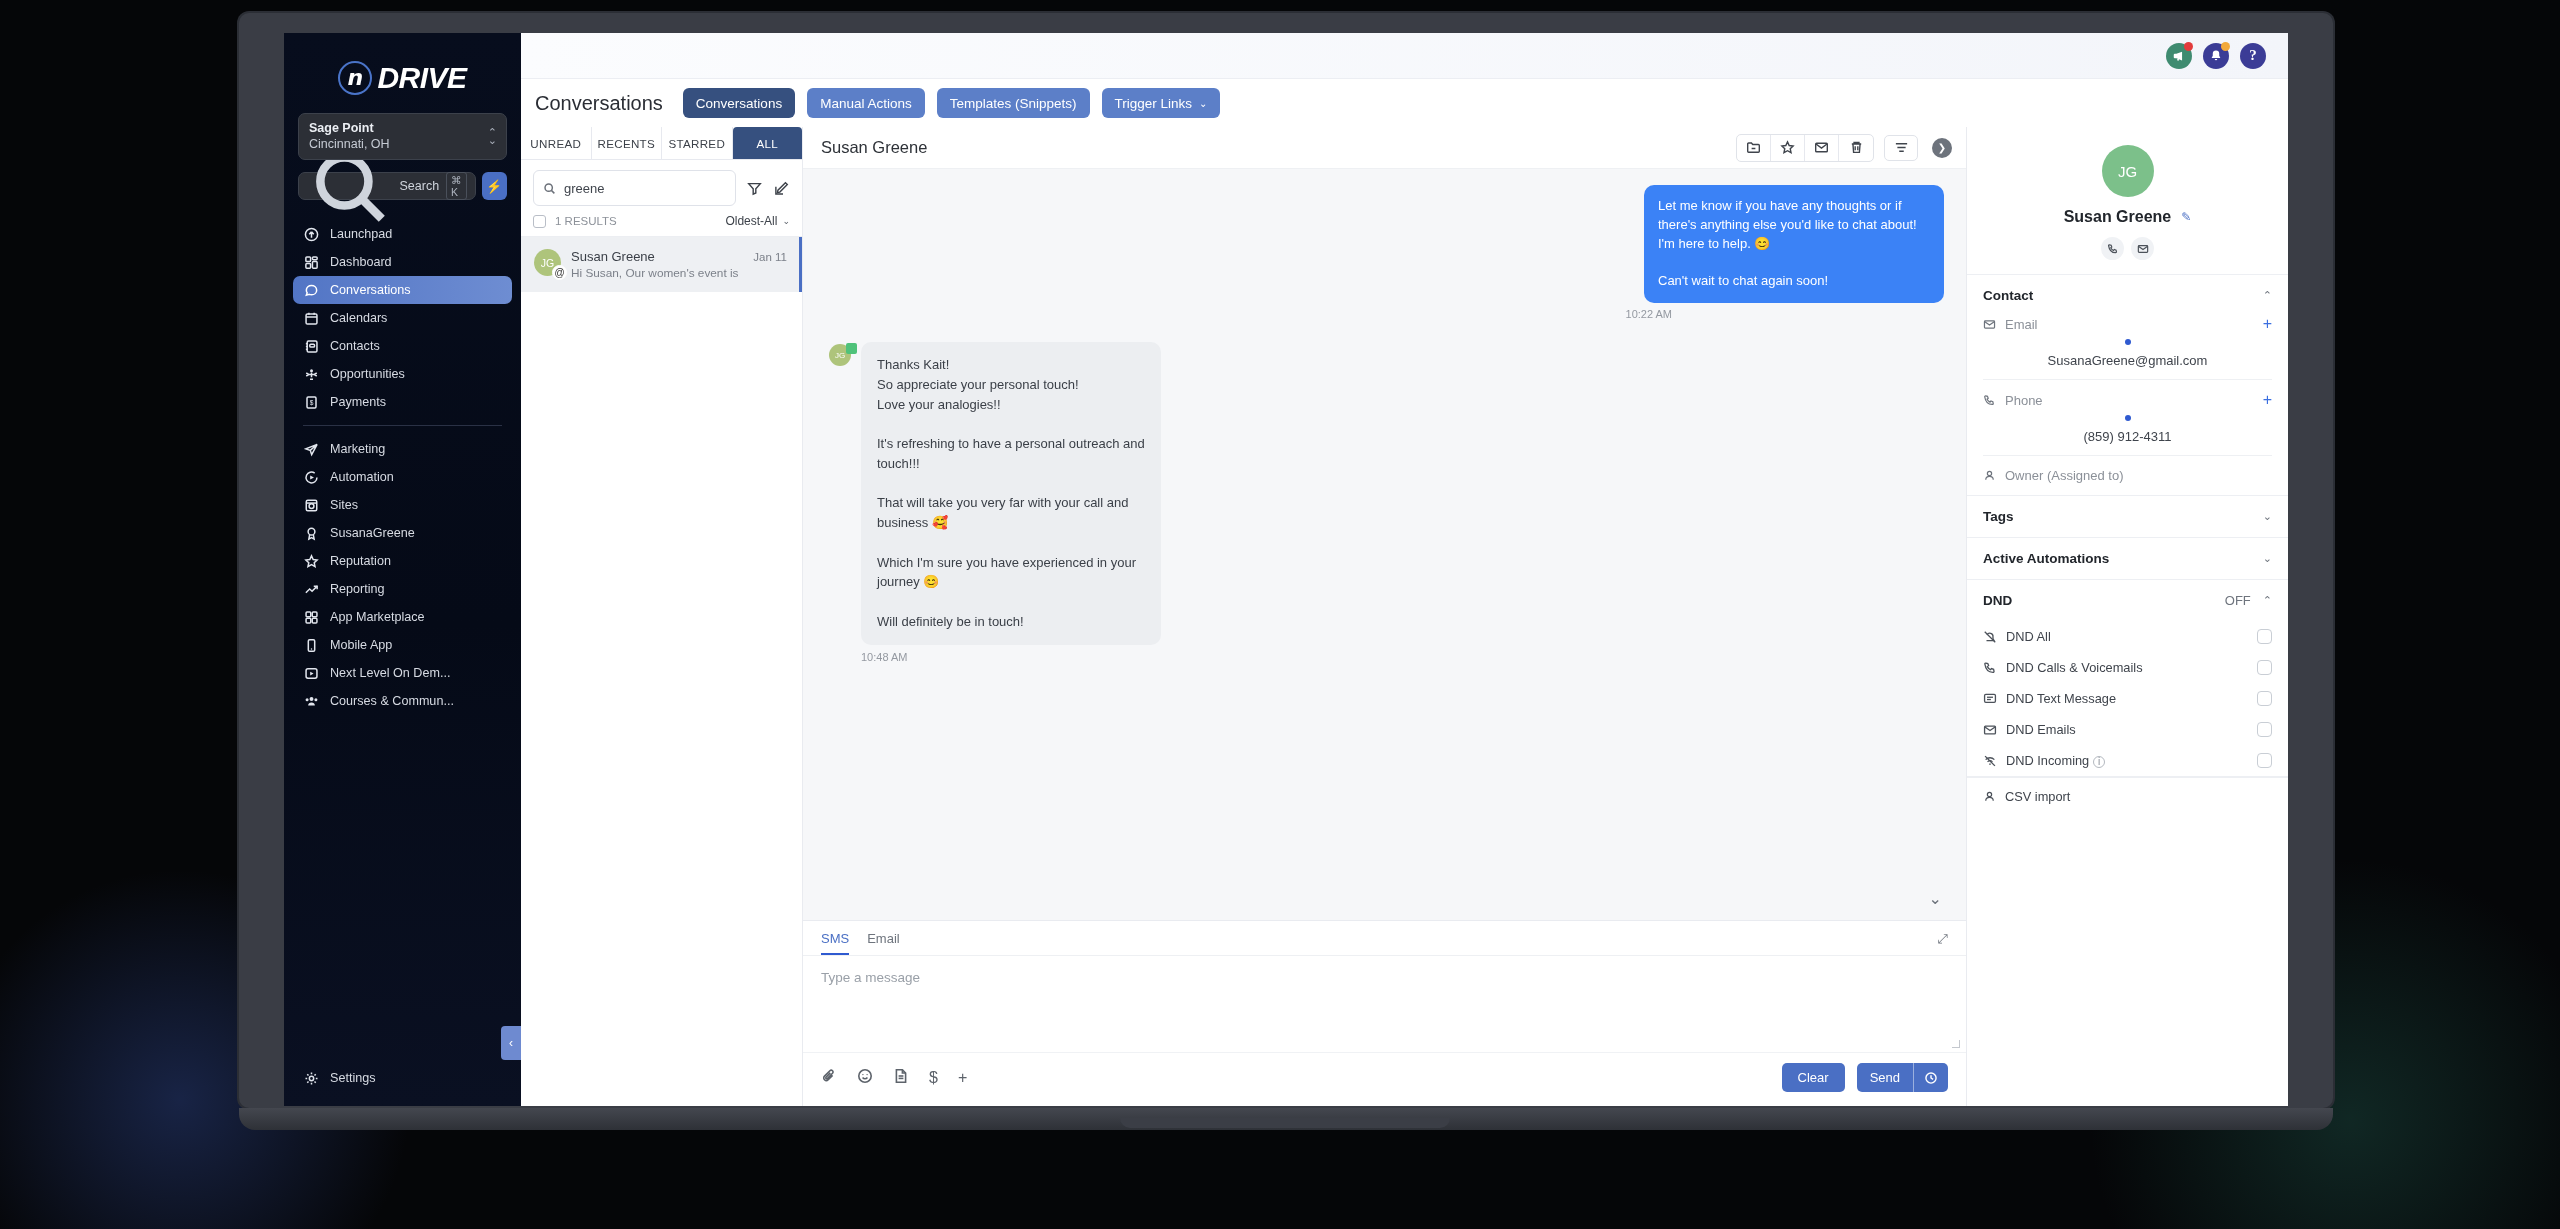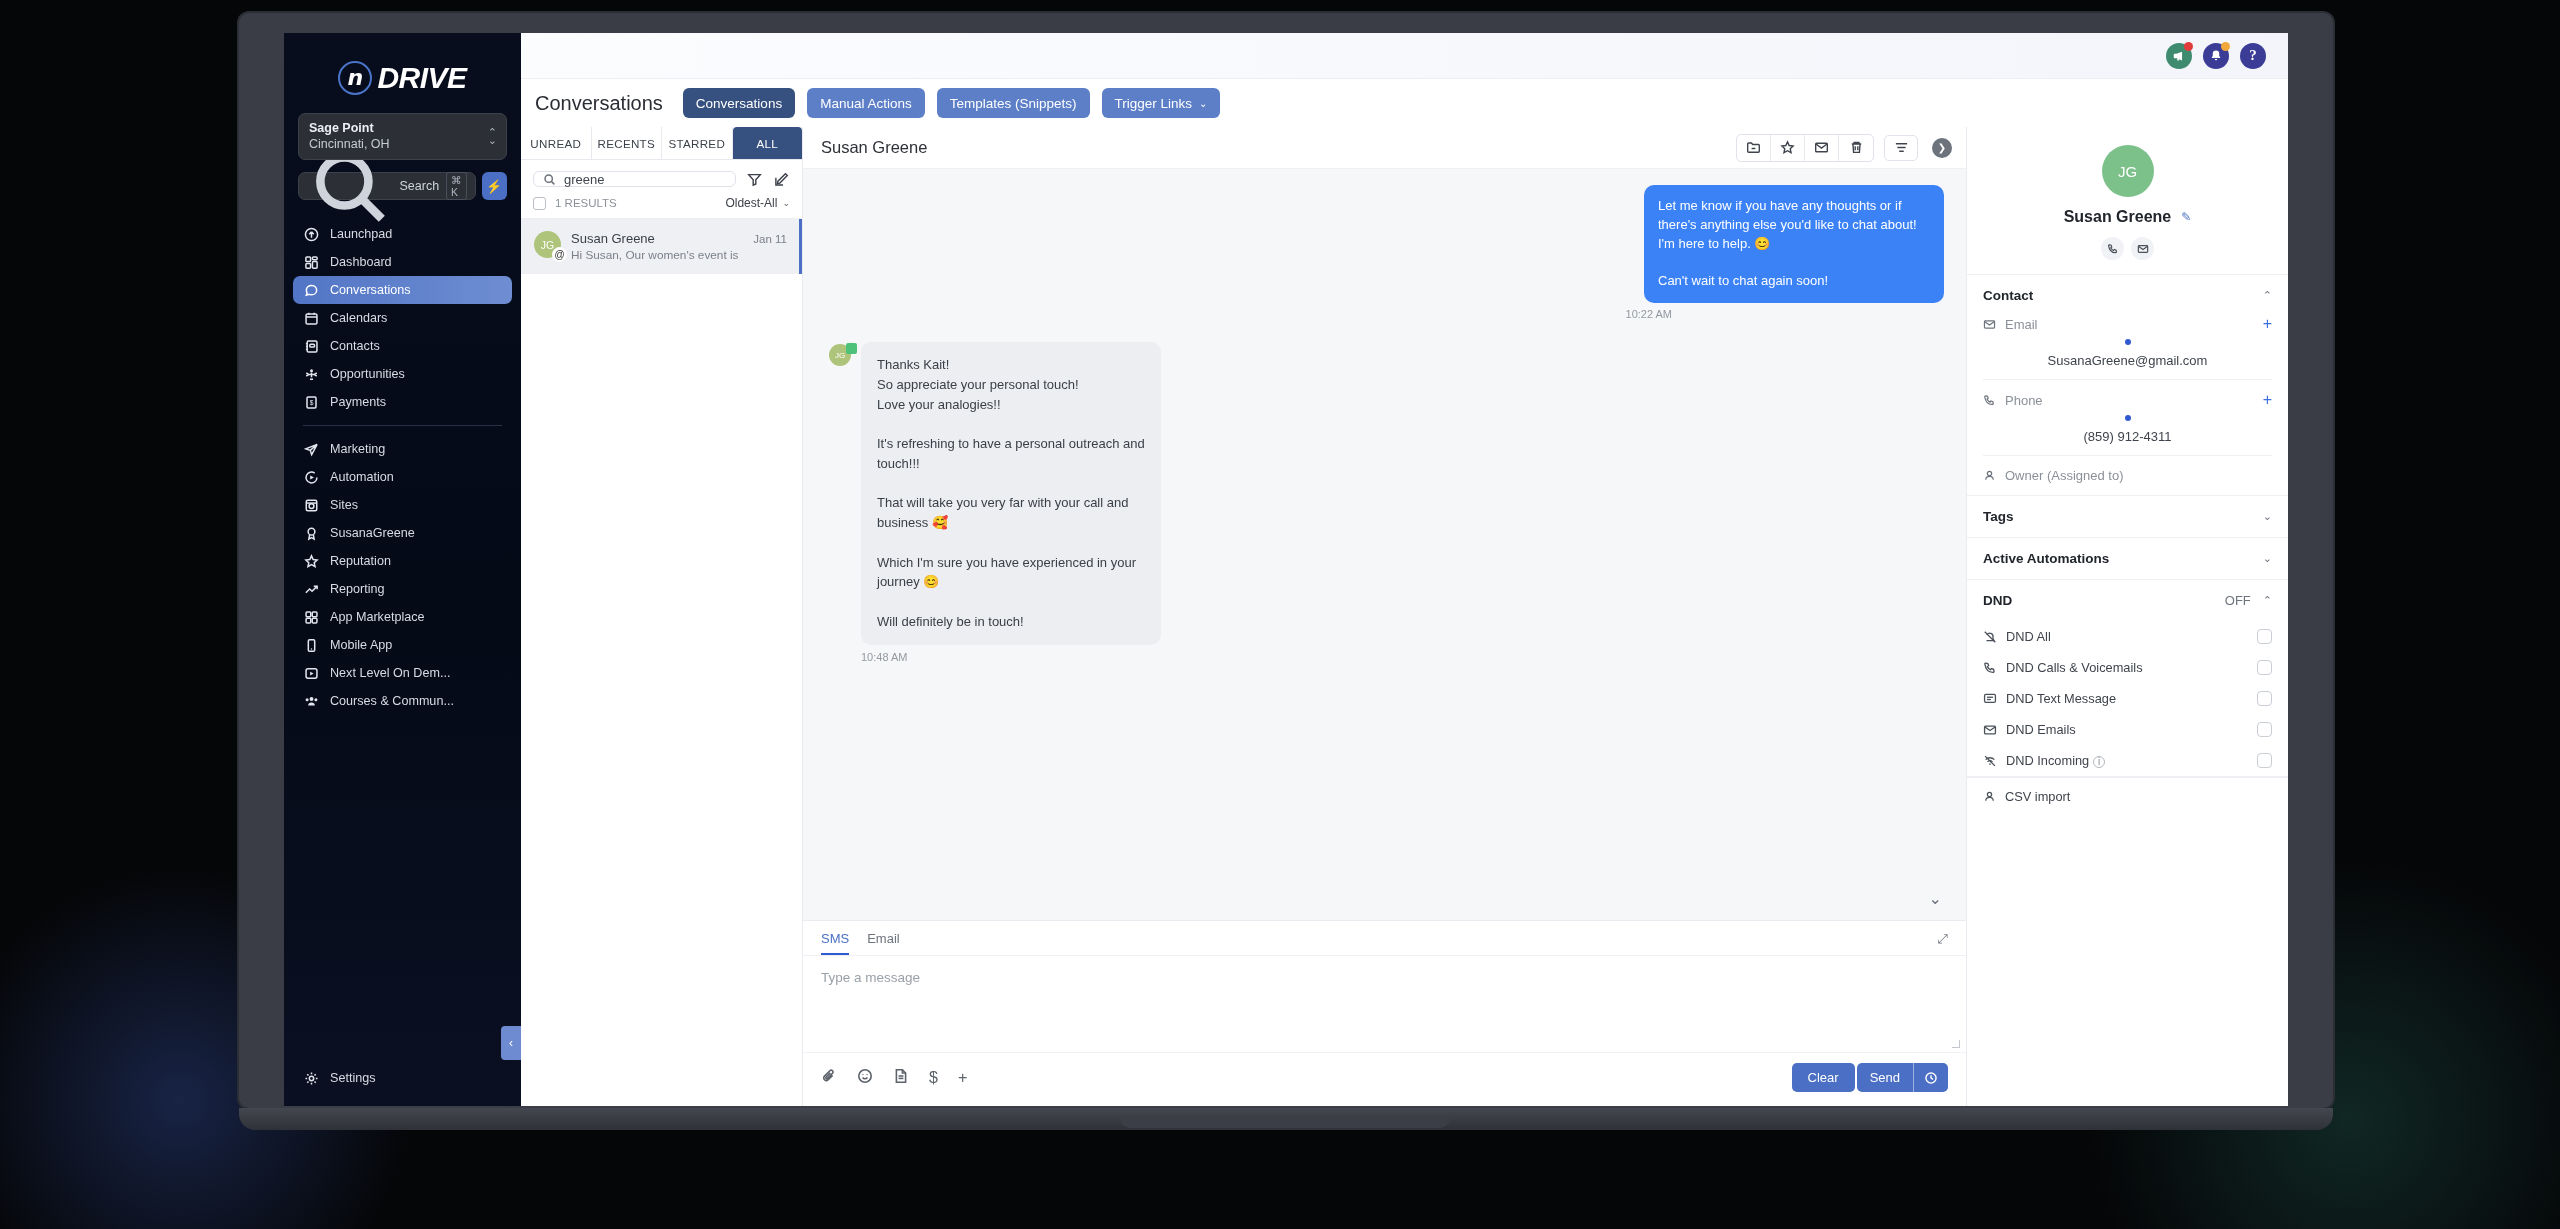--- a/index.html
+++ b/index.html
@@ -142,21 +142,21 @@
   .filterstrip { display:flex; height:33px; border-bottom:1px solid #e7e9ef; }
   .fchip {
     flex:1; display:flex; align-items:center; justify-content:center;
     font-size:11.6px; color:#3c4149; letter-spacing:.3px; cursor:pointer;
     border-right:1px solid #e7e9ef;
   }
   .fchip:last-child { border-right:none; }
   .fchip.sel { background:#36507f; color:#fff; border-radius:4px 4px 0 0; }
   .searchrow { display:flex; align-items:center; gap:9px; padding: 10px 12px 6px; }
   .cl-search {
-    flex:1; height:16px; border:1px solid #dfe2e9; border-radius:6px;
+    flex:1; height:36px; border:1px solid #dfe2e9; border-radius:6px;
     display:flex; align-items:center; gap:8px; padding: 0 9px; cursor:text;
   }
   .cl-search svg { width:13px; height:13px; stroke:#6b7079; fill:none; stroke-width:1.8; }
   .cl-search .val { font-size:13px; color:#40454d; }
   .ic-btn { width:18px; height:18px; display:flex; align-items:center; justify-content:center; cursor:pointer; }
   .ic-btn svg { width:15px; height:15px; stroke:#3c4149; fill:none; stroke-width:1.5; }
   .resultsrow { display:flex; align-items:center; padding: 2px 12px 8px; gap:9px; border-bottom:1px solid #eceef2; }
   .cbox { width:13px; height:13px; border:1.4px solid #b9bec7; border-radius:3px; cursor:pointer; }
   .rescount { font-size:11.5px; color:#8c9199; flex:1; }
   .sortsel { font-size:12px; color:#3d424a; display:flex; align-items:center; gap:5px; cursor:pointer; }
@@ -217,21 +217,21 @@
   .composer { background:#fff; border-top:1px solid #e9ebf0; }
   .comp-tabs { display:flex; gap:18px; padding: 10px 18px 0; border-bottom:1px solid #eef0f3; }
   .comp-tab { font-size:13px; color:#6e747d; padding-bottom:7px; cursor:pointer; }
   .comp-tab.sel { color:#4a6fc4; border-bottom:2px solid #2f5ad0; }
   .comp-expand { margin-left:auto; color:#6e747d; font-size:13px; cursor:pointer; padding-bottom:7px; }
   .comp-area { height: 96px; padding: 14px 18px; font-size:13.5px; color:#9aa0a8; cursor:text; position:relative; }
   .resize-grip { position:absolute; right:6px; bottom:4px; width:8px; height:8px; border-right:1.5px solid #c4c8ce; border-bottom:1.5px solid #c4c8ce; }
   .comp-foot { display:flex; align-items:center; gap:20px; padding: 10px 18px 14px; border-top:1px solid #f0f2f5; }
   .comp-foot svg { width:16px; height:16px; stroke:#5d636b; fill:none; stroke-width:1.6; }
   .comp-foot .glyph { font-size:16px; color:#5d636b; cursor:pointer; line-height:1; }
-  .foot-right { margin-left:auto; display:flex; gap:2px; }
+  .foot-right { margin-left:auto; display:flex; gap:12px; }
   .btn-clear { background:#4a6fc4; color:#fff; font-size:13px; border-radius:5px; padding: 7px 16px; cursor:pointer; }
   .btn-send { background:#4a6fc4; color:#fff; font-size:13px; border-radius:5px; display:flex; align-items:stretch; cursor:pointer; }
   .btn-send .lbl { padding: 7px 13px; }
   .btn-send .sep { width:1px; background:rgba(255,255,255,.45); }
   .btn-send .clk { padding: 7px 10px; display:flex; align-items:center; }
   .btn-send .clk svg { width:14px; height:14px; stroke:#fff; fill:none; stroke-width:1.6; }
 
   
   .rpanel { width: 322px; flex:0 0 322px; background:#fff; border-left:1px solid #e9ebf0; display:flex; flex-direction:column; overflow:hidden; }
   .rp-top { padding: 18px 0 14px; display:flex; flex-direction:column; align-items:center; border-bottom:1px solid #edeff3; }

